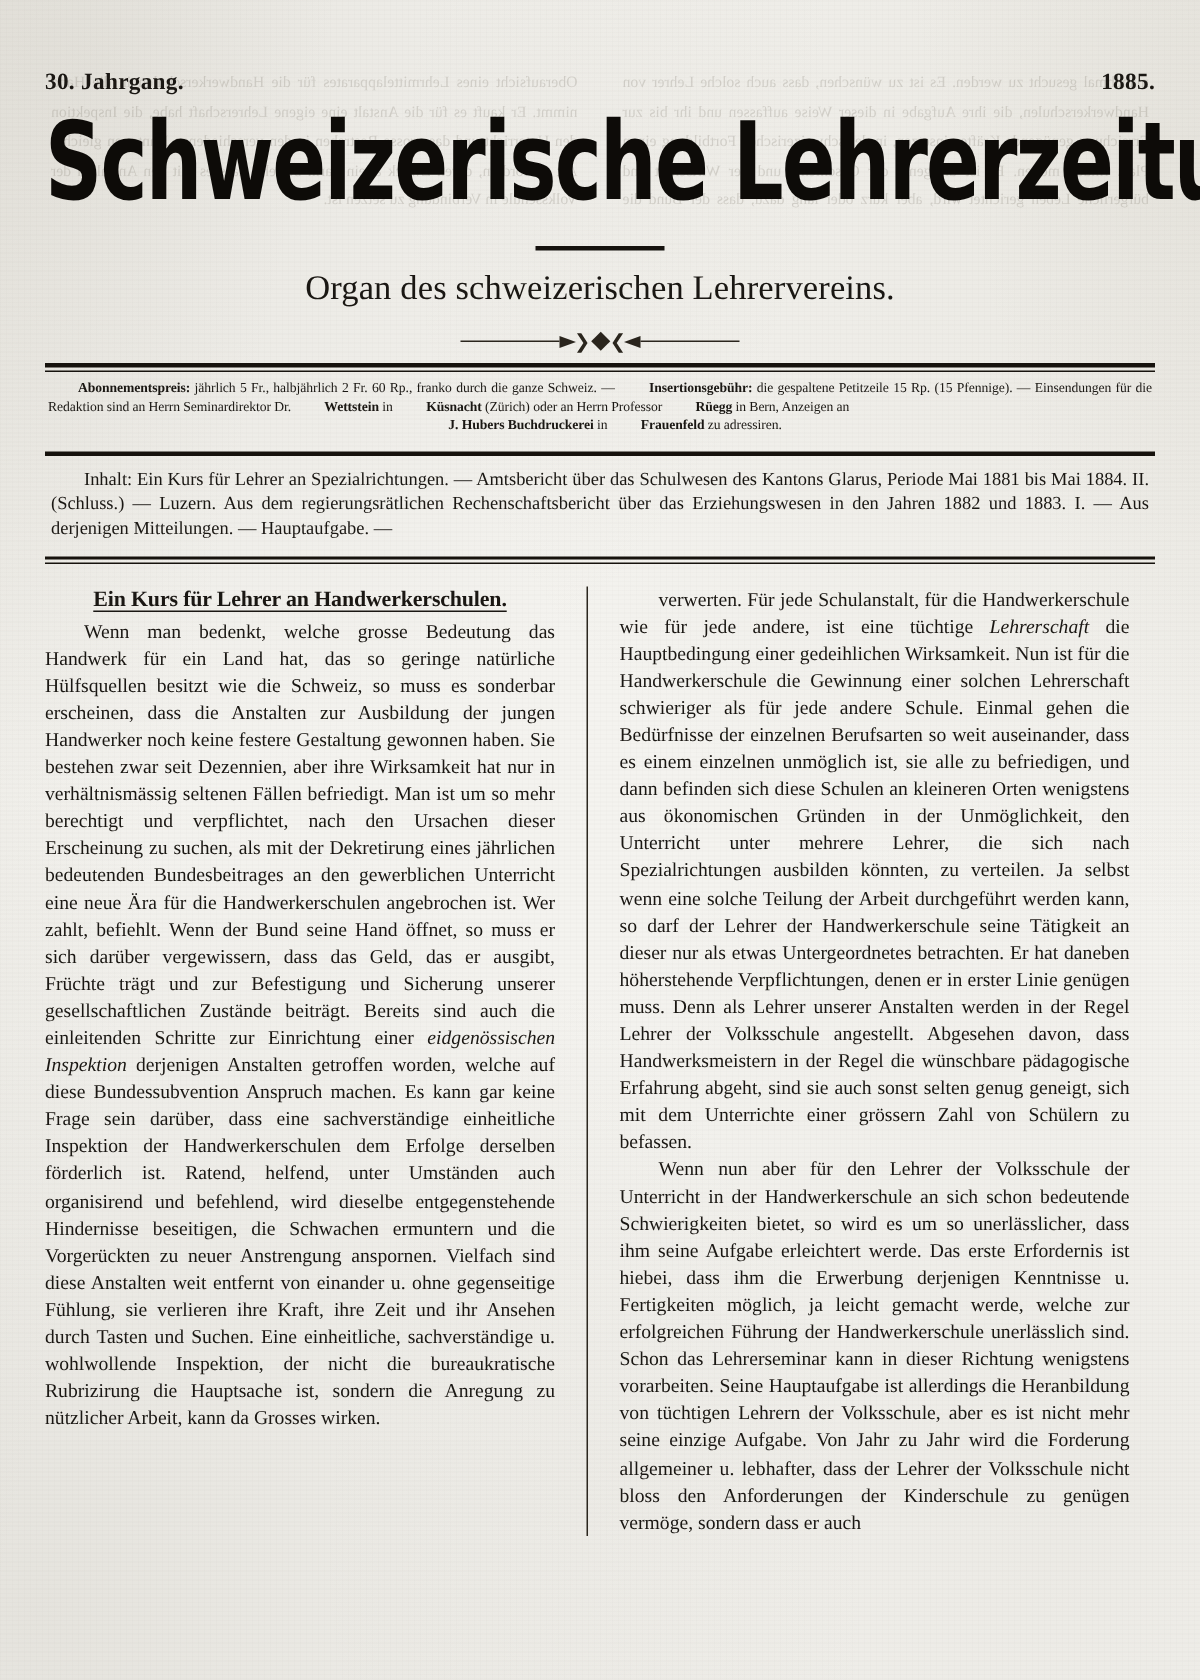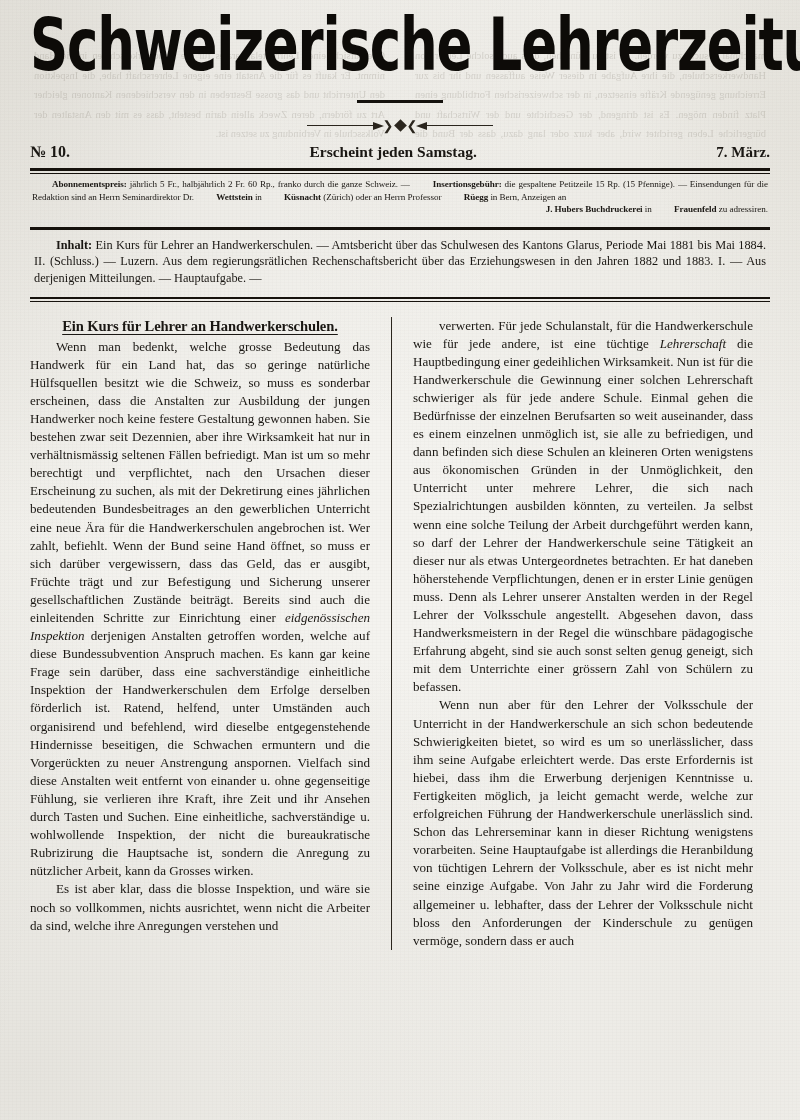--- a/index.html
+++ b/index.html
@@ -163,31 +163,31 @@
 
   
   .subscription {
     font-size: 9.1px;
     line-height: 12.6px;
     text-align: justify;
     padding: 4px 2px 4px;
     letter-spacing: -.05px;
   }
   .subscription b { font-weight: bold; margin-left: 20px; }
-  .subscription .centered { display: block; text-align: right; }
+  .subscription .centered { display: block; text-align: center; }
 
   
   .contents {
     font-size: 12.3px;
     line-height: 16.6px;
     text-align: justify;
     padding: 7px 4px 8px 4px;
   }
   .contents .lead {
-    font-weight: bold;
+    font-weight: normal;
     padding-left: 22px;
   }
   .contents b { font-weight: normal; }
 
   .rule-double-top { height: 2px; background: #16120d; margin-top: 2px; }
   .rule-double-bot { height: 1px; background: #16120d; margin-top: 2px; }
 
   
   .columns {
     display: flex;
@@ -226,64 +226,63 @@
 </head>
 <body>
 
 <div class="page">
 
   <div class="showthrough">manchmal gesucht zu werden. Es ist zu wünschen, dass auch solche Lehrer von Handwerkerschulen, die ihre Aufgabe in dieser Weise auffassen und ihr bis zur Erreichung genügende Kräfte einsetzen, in der schweizerischen Fortbildung einen Platz finden mögen. Es ist dringend, der Geschichte und der Wirtschaft und bürgerliche Leben gerichtet wird, aber kurz oder lang dazu, dass der Bund die Oberaufsicht eines Lehrmittelapparates für die Handwerkerschulen in die Hand nimmt. Er kauft es für die Anstalt eine eigene Lehrerschaft habe, die Inspektion den Unterricht und das grosse Bestreben in den verschiedenen Kantonen gleicher Art zu fördern, deren Zweck allein darin besteht, dass es mit den Anstalten der Volksschule in Verbindung zu setzen ist.</div>
   <div class="grain"></div>
 
   <div class="content">
 
+    <div class="top-line">
+      <span>30. Jahrgang.</span>
+      <span>1885.</span>
+    </div>
 
     <div class="masthead">
       <div class="masthead-title">Schweizerische Lehrerzeitung.</div>
       <div class="rule-short"></div>
+      <div class="subtitle">Organ des schweizerischen Lehrervereins.</div>
     </div>
 
     <div class="ornament">
       <span class="orn-line"></span>
       <span class="orn-arrow-l"></span>
       <span class="orn-chev">❯</span>
       <span class="orn-diamond"></span>
       <span class="orn-chev">❮</span>
       <span class="orn-arrow-r"></span>
       <span class="orn-line"></span>
     </div>
 
-    <div class="issue-line">
-      <span class="issue-no">№ 10.</span>
-      <span class="issue-center">Erscheint jeden Samstag.</span>
-      <span class="issue-date">7. März.</span>
-    </div>
 
     <div class="rule-thick"></div>
     <div class="rule-thin"></div>
 
     <div class="subscription">
       <b>Abonnementspreis:</b><span> jährlich 5 Fr., halbjährlich 2 Fr. 60 Rp., franko durch die ganze Schweiz. — </span><b>Insertionsgebühr:</b><span> die gespaltene Petitzeile 15 Rp. (15 Pfennige). — Einsendungen für die Redaktion sind an Herrn Seminardirektor Dr. </span><b>Wettstein</b><span> in </span><b>Küsnacht</b><span> (Zürich) oder an Herrn Professor </span><b>Rüegg</b><span> in Bern, Anzeigen an </span><span class="centered"><b>J. Hubers Buchdruckerei</b><span> in </span><b>Frauenfeld</b><span> zu adressiren.</span></span>
     </div>
 
     <div class="rule-thick"></div>
 
     <div class="contents">
-      <span class="lead">Inhalt:</span><span> Ein Kurs für Lehrer an Handwerkerschulen. — </span><b>Amtsbericht</b><span> über das Schulwesen des Kantons Glarus, Periode Mai 1881 bis Mai 1884. II. (Schluss.) — Luzern. Aus dem regierungsrätlichen Rechenschaftsbericht über das Erziehungswesen in den Jahren 1882 und 1883. I. — </span><b>Aus derjenigen Mitteilungen.</b><span> — Hauptaufgabe. —</span>
+      <span class="lead">Inhalt:</span><span> Ein Kurs für Lehrer an Spezialrichtungen. — </span><b>Amtsbericht</b><span> über das Schulwesen des Kantons Glarus, Periode Mai 1881 bis Mai 1884. II. (Schluss.) — Luzern. Aus dem regierungsrätlichen Rechenschaftsbericht über das Erziehungswesen in den Jahren 1882 und 1883. I. — </span><b>Aus derjenigen Mitteilungen.</b><span> — Hauptaufgabe. —</span>
     </div>
 
     <div class="rule-double-top"></div>
     <div class="rule-double-bot"></div>
 
     <div class="columns">
 
       <div class="col">
         <h1 class="article-title">Ein Kurs für Lehrer an Handwerkerschulen.</h1>
         <p><span>Wenn man bedenkt, welche grosse Bedeutung das Handwerk für ein Land hat, das so geringe natürliche Hülfsquellen besitzt wie die Schweiz, so muss es sonderbar erscheinen, dass die Anstalten zur Ausbildung der jungen Handwerker noch keine festere Gestaltung gewonnen haben. Sie bestehen zwar seit Dezennien, aber ihre Wirksamkeit hat nur in verhältnismässig seltenen Fällen befriedigt. Man ist um so mehr berechtigt und verpflichtet, nach den Ursachen dieser Erscheinung zu suchen, als mit der Dekretirung eines jährlichen bedeutenden Bundesbeitrages an den gewerblichen Unterricht eine neue Ära für die Handwerkerschulen angebrochen ist. Wer zahlt, befiehlt. Wenn der Bund seine Hand öffnet, so muss er sich darüber vergewissern, dass das Geld, das er ausgibt, Früchte trägt und zur Befestigung und Sicherung unserer gesellschaftlichen Zustände beiträgt. Bereits sind auch die einleitenden Schritte zur Einrichtung einer </span><i>eidgenössischen Inspektion</i><span> derjenigen Anstalten getroffen worden, welche auf diese Bundessubvention Anspruch machen. Es kann gar keine Frage sein darüber, dass eine sachverständige einheitliche Inspektion der Handwerkerschulen dem Erfolge derselben förderlich ist. Ratend, helfend, unter Umständen auch organisirend und befehlend, wird dieselbe entgegenstehende Hindernisse beseitigen, die Schwachen ermuntern und die Vorgerückten zu neuer Anstrengung anspornen. Vielfach sind diese Anstalten weit entfernt von einander u. ohne gegenseitige Fühlung, sie verlieren ihre Kraft, ihre Zeit und ihr Ansehen durch Tasten und Suchen. Eine einheitliche, sachverständige u. wohlwollende Inspektion, der nicht die bureaukratische Rubrizirung die Hauptsache ist, sondern die Anregung zu nützlicher Arbeit, kann da Grosses wirken.</span></p>
-        <p>Es ist aber klar, dass die blosse Inspektion, und wäre sie noch so vollkommen, nichts ausrichtet, wenn nicht die Arbeiter da sind, welche ihre Anregungen verstehen und</p>
       </div>
 
       <div class="col-divider"></div>
 
       <div class="col">
         <p><span>verwerten. Für jede Schulanstalt, für die Handwerkerschule wie für jede andere, ist eine tüchtige </span><i>Lehrerschaft</i><span> die Hauptbedingung einer gedeihlichen Wirksamkeit. Nun ist für die Handwerkerschule die Gewinnung einer solchen Lehrerschaft schwieriger als für jede andere Schule. Einmal gehen die Bedürfnisse der einzelnen Berufsarten so weit auseinander, dass es einem einzelnen unmöglich ist, sie alle zu befriedigen, und dann befinden sich diese Schulen an kleineren Orten wenigstens aus ökonomischen Gründen in der Unmöglichkeit, den Unterricht unter mehrere Lehrer, die sich nach Spezialrichtungen ausbilden könnten, zu verteilen. Ja selbst wenn eine solche Teilung der Arbeit durchgeführt werden kann, so darf der Lehrer der Handwerkerschule seine Tätigkeit an dieser nur als etwas Untergeordnetes betrachten. Er hat daneben höherstehende Verpflichtungen, denen er in erster Linie genügen muss. Denn als Lehrer unserer Anstalten werden in der Regel Lehrer der Volksschule angestellt. Abgesehen davon, dass Handwerksmeistern in der Regel die wünschbare pädagogische Erfahrung abgeht, sind sie auch sonst selten genug geneigt, sich mit dem Unterrichte einer grössern Zahl von Schülern zu befassen.</span></p>
         <p>Wenn nun aber für den Lehrer der Volksschule der Unterricht in der Handwerkerschule an sich schon bedeutende Schwierigkeiten bietet, so wird es um so unerlässlicher, dass ihm seine Aufgabe erleichtert werde. Das erste Erfordernis ist hiebei, dass ihm die Erwerbung derjenigen Kenntnisse u. Fertigkeiten möglich, ja leicht gemacht werde, welche zur erfolgreichen Führung der Handwerkerschule unerlässlich sind. Schon das Lehrerseminar kann in dieser Richtung wenigstens vorarbeiten. Seine Hauptaufgabe ist allerdings die Heranbildung von tüchtigen Lehrern der Volksschule, aber es ist nicht mehr seine einzige Aufgabe. Von Jahr zu Jahr wird die Forderung allgemeiner u. lebhafter, dass der Lehrer der Volksschule nicht bloss den Anforderungen der Kinderschule zu genügen vermöge, sondern dass er auch</p>
       </div>
 
     </div>

